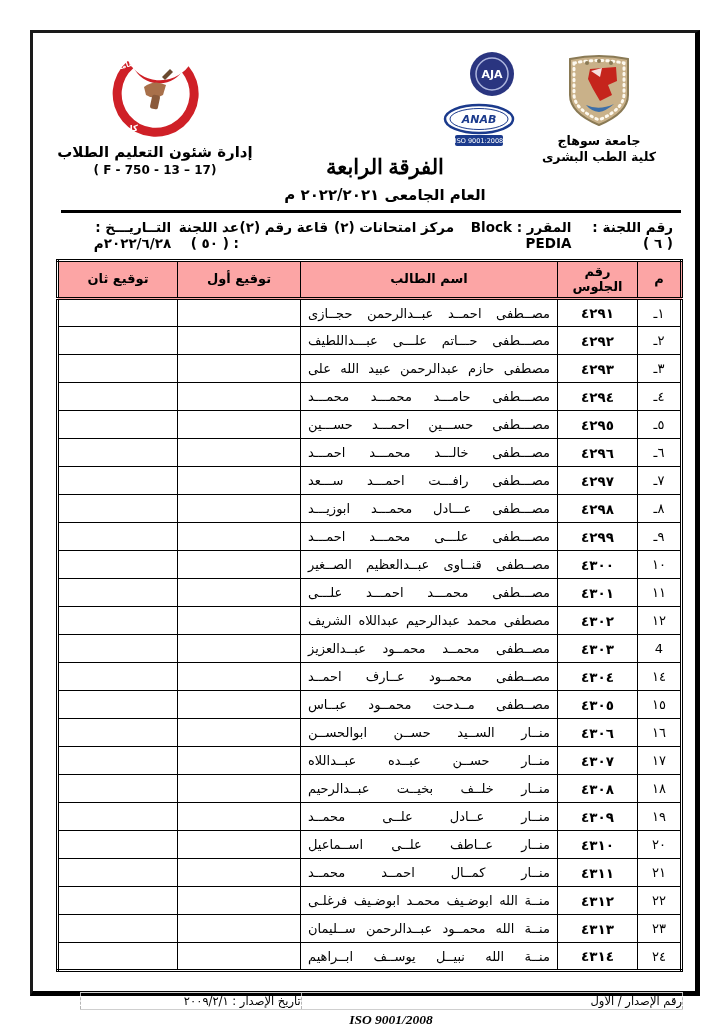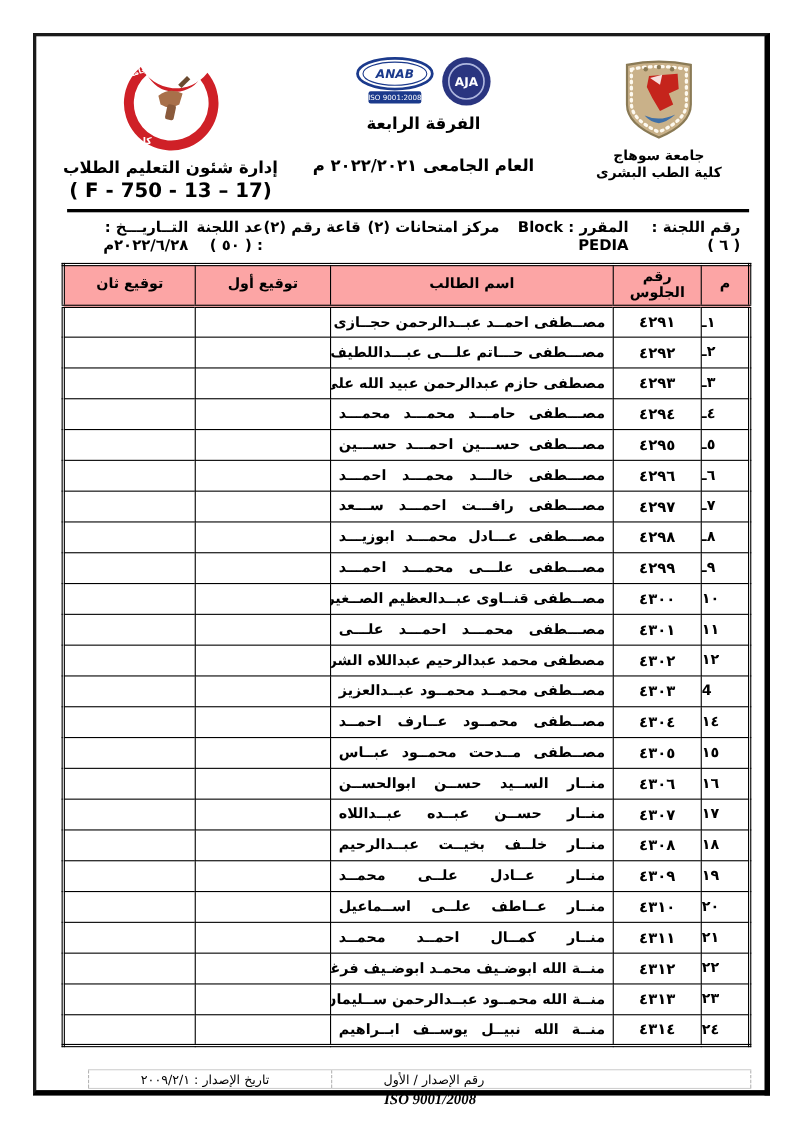--- a/index.html
+++ b/index.html
@@ -11,51 +11,51 @@
     border-right:5px solid #000; border-bottom:5px solid #000;
     background:#fff; direction:rtl;
     padding:14px 12px 0 22px;
   }
   
   .header{ display:flex; direction:rtl; align-items:flex-start; }
   .hdr-university{ width:168px; text-align:center; padding-top:4px; }
   .hdr-center{ flex:1; text-align:center; }
   .hdr-medicine{ width:200px; text-align:center; }
   .uni-line{ font-weight:bold; font-size:12.5px; line-height:1.25; }
-  .center-logos{ display:flex; justify-content:center; align-items:flex-start; gap:6px; margin-top:4px;}
-  .center-title{ font-weight:bold; font-size:15px; margin-top:6px; }
-  .center-year{ font-weight:bold; font-size:15px; margin-top:20px; }
+  .center-logos{ display:flex; justify-content:center; align-items:flex-start; gap:6px; margin-top:4px;flex-direction:column;}
+  .center-title{ font-weight:bold; font-size:21px; margin-top:6px;font-family:Liberation Serif, serif; }
+  .center-year{ font-weight:bold; font-size:15px; margin-top:6px; }
   .dept-line{ font-weight:bold; font-size:15px; margin-top:0; }
-  .form-code{ font-weight:bold; font-size:18px; direction:ltr; margin-top:2px; }
+  .form-code{ font-weight:bold; font-size:12px; direction:ltr; margin-top:2px; }
   .rule{ height:3px; background:#000; margin:6px 2px 6px 6px; }
   
   .info{ display:flex; direction:rtl; font-weight:bold; font-size:13.5px; margin:2px 4px 8px 4px; }
   .info .col{ display:flex; flex-direction:row; gap:6px; }
   .info .col-right{ width:225px; text-align:right; padding-right:6px;gap:12px;}
   .info .col-center{ width:215px; text-align:center; }
   .info .col-left{ flex:1; text-align:right; padding-left:26px; }
   
   table.students{ border-collapse:collapse; width:624px; table-layout:fixed;
                   direction:rtl; border:3px double #000; }
   table.students th, table.students td{ border:1.5px solid #000; }
   table.students thead th{ background:#fca5a5; font-weight:bold; font-size:13px;
                            height:38px; line-height:1.15; border-bottom:3px double #000;}
   table.students td{ height:28px; }
   col.c-no{ width:44px; } col.c-seat{ width:80px; } col.c-name{ width:257px; }
   col.c-sig1{ width:123px; } col.c-sig2{ width:120px; }
-  td.c-no{ text-align:left; font-weight:bold; font-size:13px; }
+  td.c-no{ text-align:center; font-weight:normal; font-size:13px; }
   td.c-seat{ text-align:center; font-weight:bold; font-size:13.5px; letter-spacing:3px; }
-  td.c-name{ font-weight:bold; font-size:13px; padding:0 7px;
+  td.c-name{ font-weight:normal; font-size:13px; padding:0 7px;
              text-align:justify; text-align-last:justify; white-space:nowrap; overflow:hidden;}
   td.c-name-borders{ border-right:3px double #000; }
   
   .footer-table{ border-collapse:collapse; width:603px; margin:20px 0 0 0; direction:rtl;
                  font-size:11.5px; }
   .footer-table td{ border:1px dashed #b5b5b5; border-top:1px solid #cfcfcf;
-                    border-bottom:1px solid #cfcfcf; height:17px; text-align:left;padding-left:47px; }
+                    border-bottom:1px solid #cfcfcf; height:17px; text-align:right;padding-left:47px; }
   .ft-issue{ width:382px; } .ft-date{ width:221px; }
   .iso-line{ direction:ltr; text-align:center; margin:2px 0 0 44px;
              font-family:"Liberation Serif", serif; font-weight:bold; font-style:italic;
              font-size:13.5px; }
   svg text{ font-family:"DejaVu Sans", sans-serif; }
 </style>
 </head>
 <body>
 
 <div class="page-frame">

